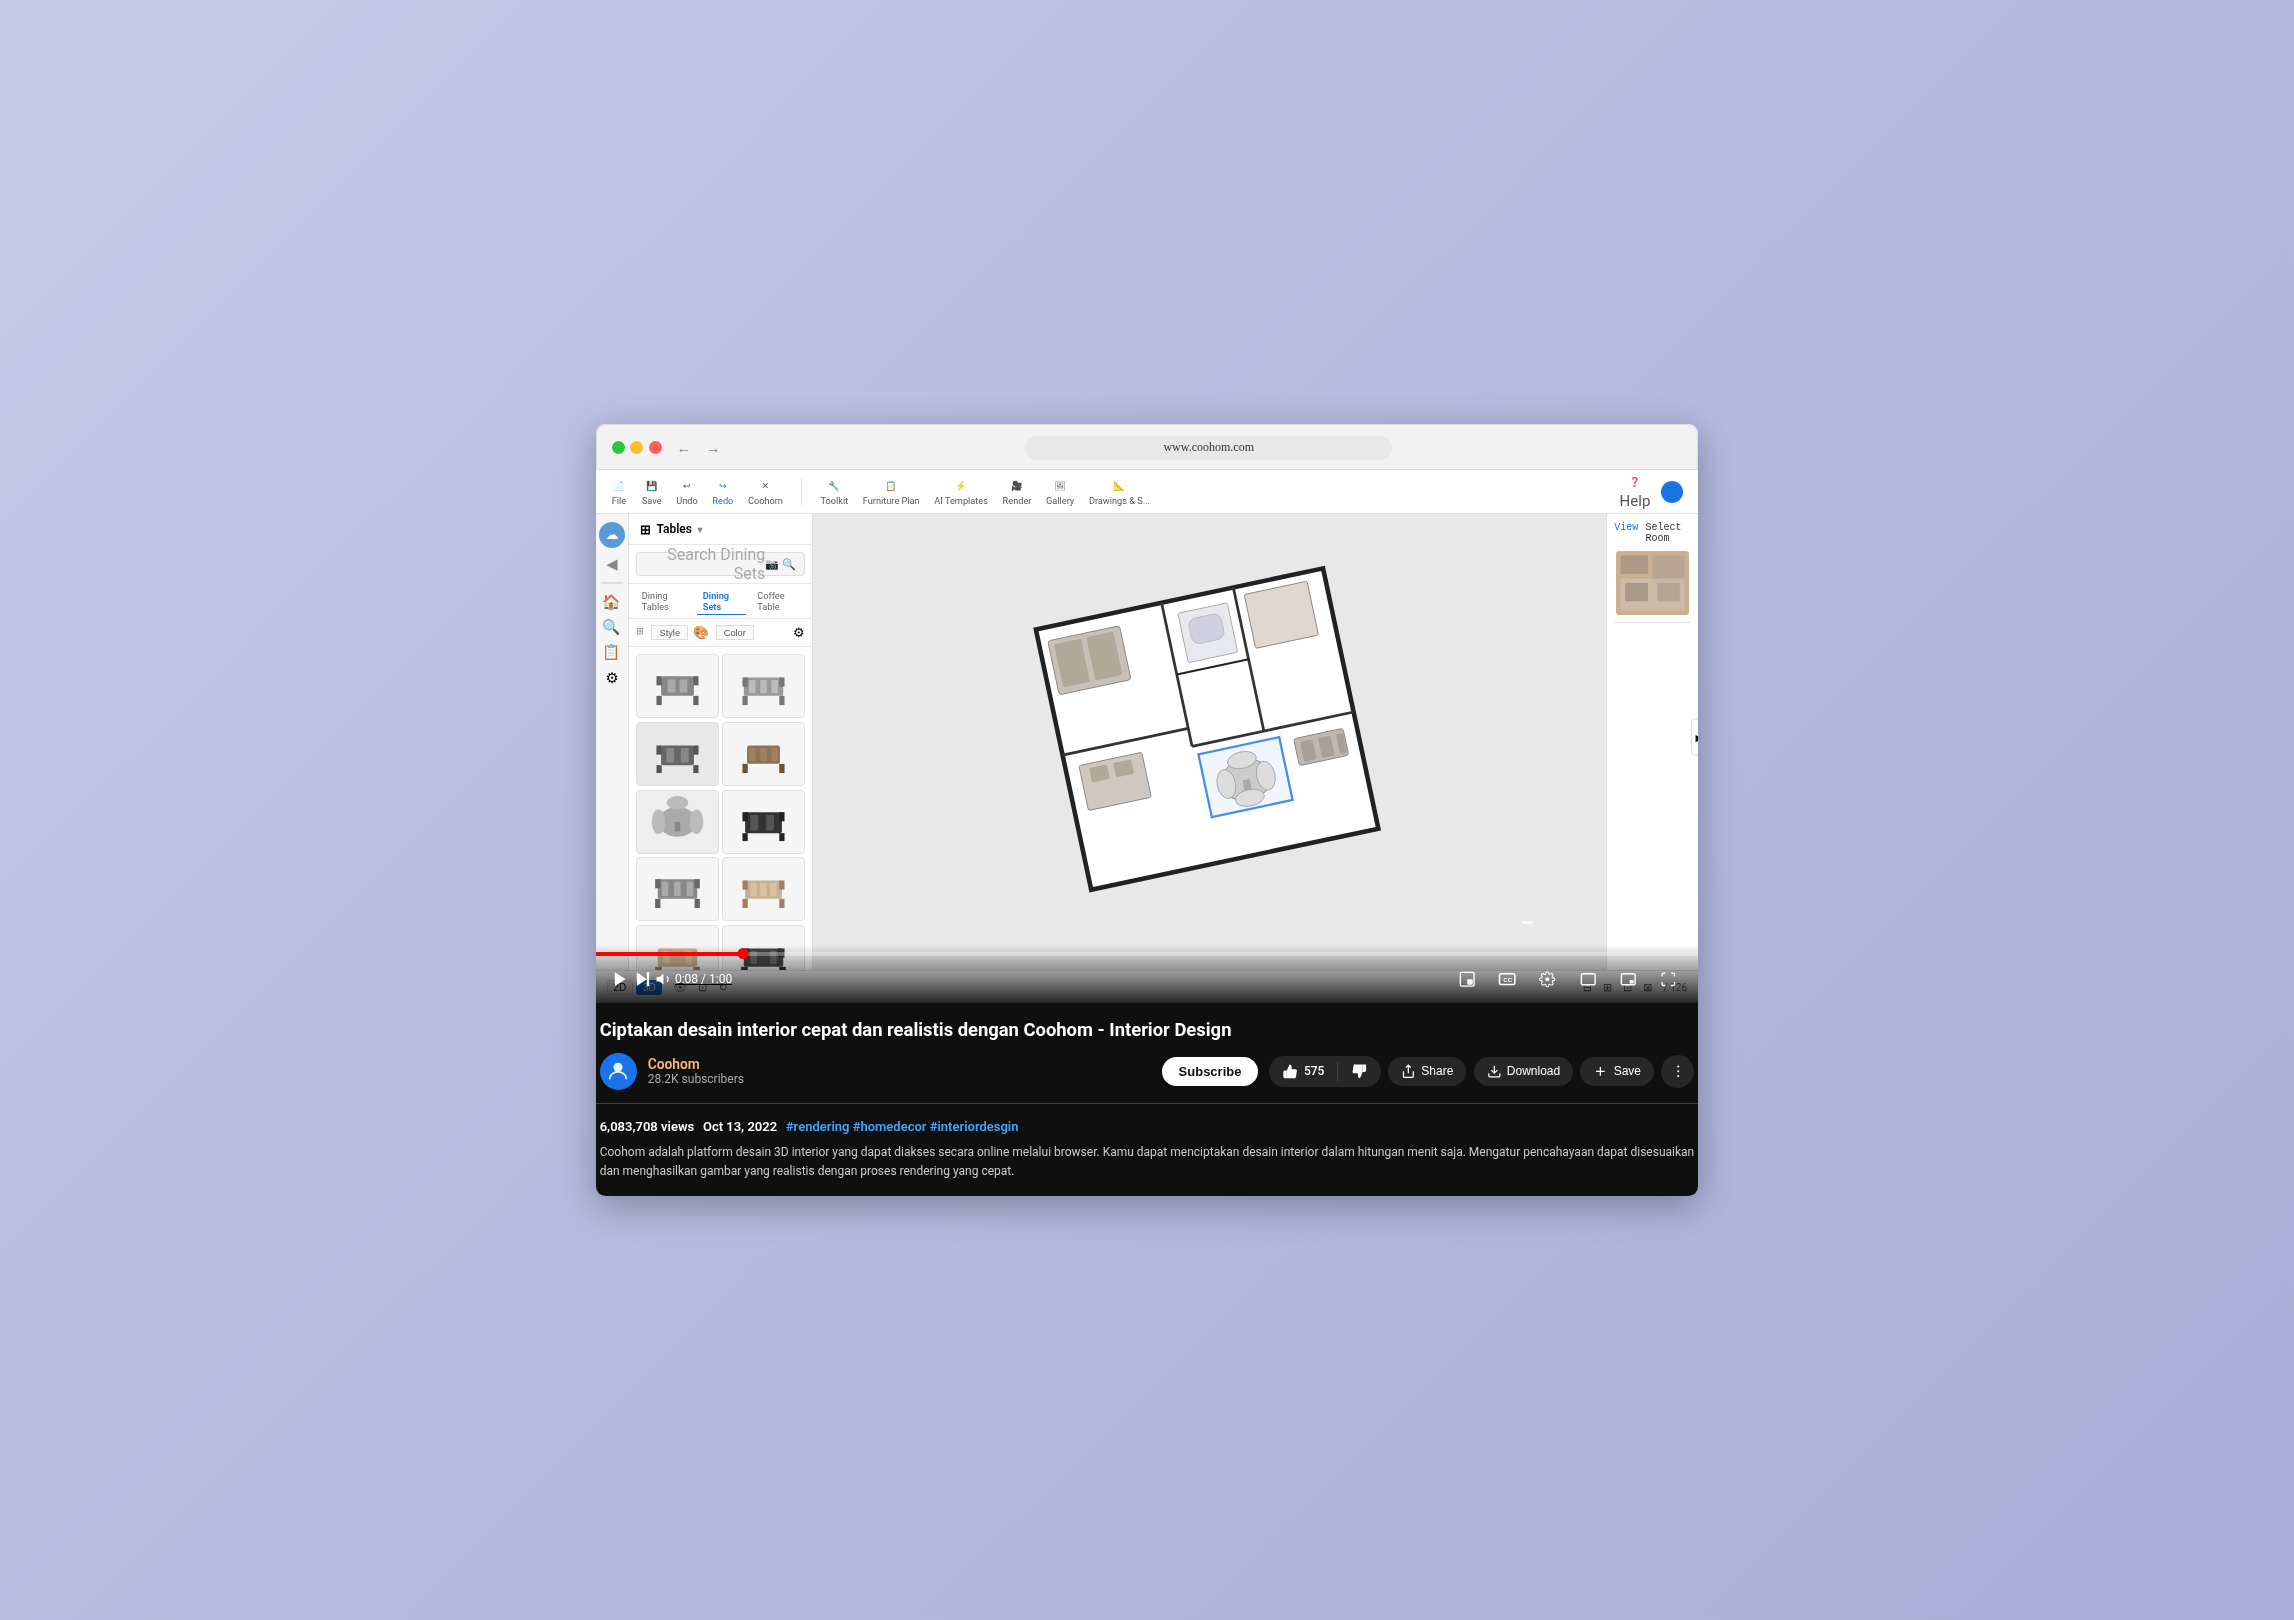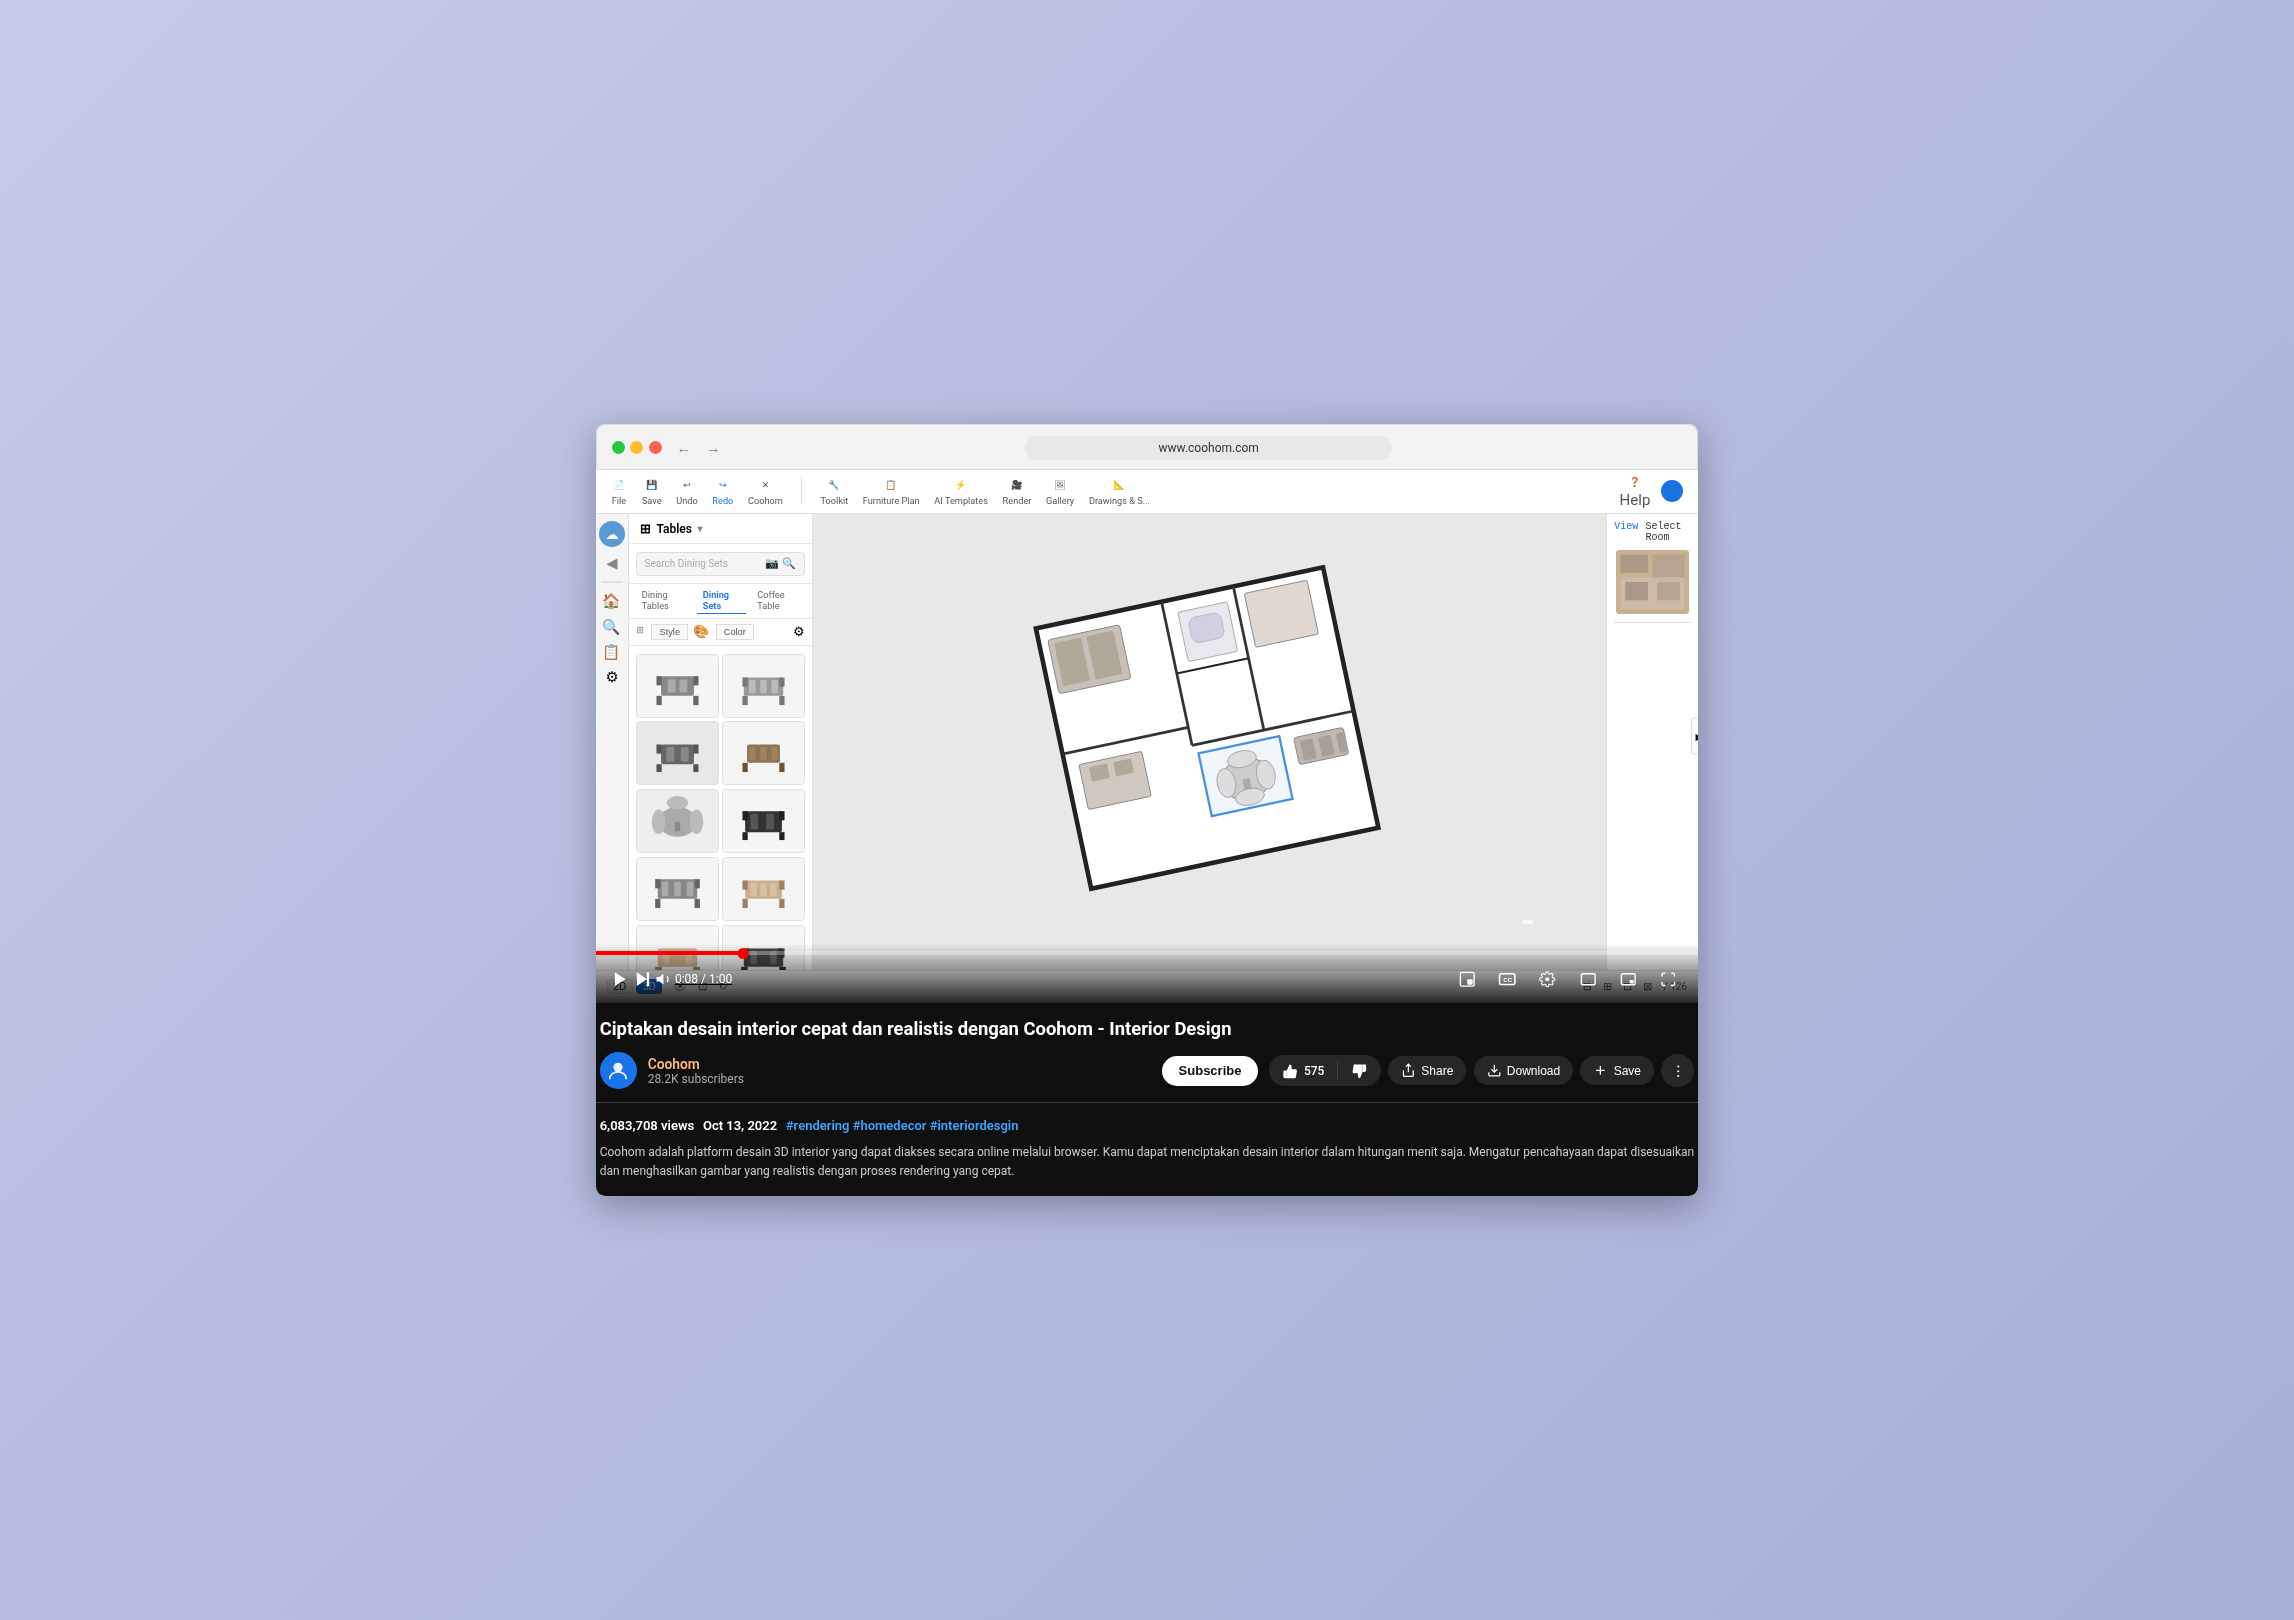--- a/index.html
+++ b/index.html
@@ -62,20 +62,21 @@
     .address-bar {
       flex: 1;
       max-width: 367px;
       margin: 0 auto;
       background: #e8e8e8;
       border-radius: 18.4px;
       padding: 4.6px 14.7px;
       text-align: center;
       font-size: 12px;
       color: #333;
+      font-family: Liberation Serif, serif;
     }
 
     
     .video-container {
       position: relative;
       width: 100%;
       background: #1a1a2e;
       overflow: hidden;
     }
 
@@ -623,21 +624,21 @@
 
         <div class="coohom-sidebar">
           <div class="sidebar-header">
             <span style="font-size:13px;">⊞</span>
             <span style="font-size:12px;font-weight:600;">Tables</span>
             <span style="font-size:10px;color:#888;">▾</span>
           </div>
 
           <div class="sidebar-search">
             <div class="search-input-mock">
-              <span style="font-size:10px;color:#aaa;">Search Dining Sets</span>
+              <span style="font-size:16px;color:#aaa;text-align:right;">Search Dining Sets</span>
               <span style="margin-left:auto;font-size:11px;">📷</span>
               <span style="margin-left:3.7px;font-size:11px;">🔍</span>
             </div>
           </div>
 
           <div class="sidebar-tabs">
             <span class="sidebar-tab">Dining Tables</span>
             <span class="sidebar-tab active">Dining Sets</span>
             <span class="sidebar-tab">Coffee Table</span>
           </div>

